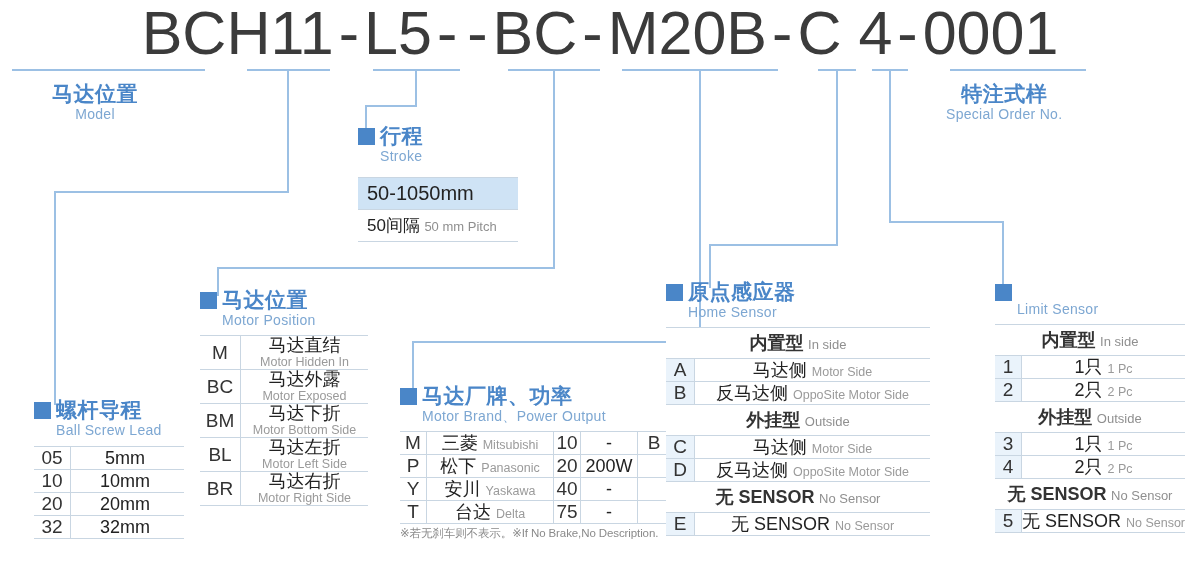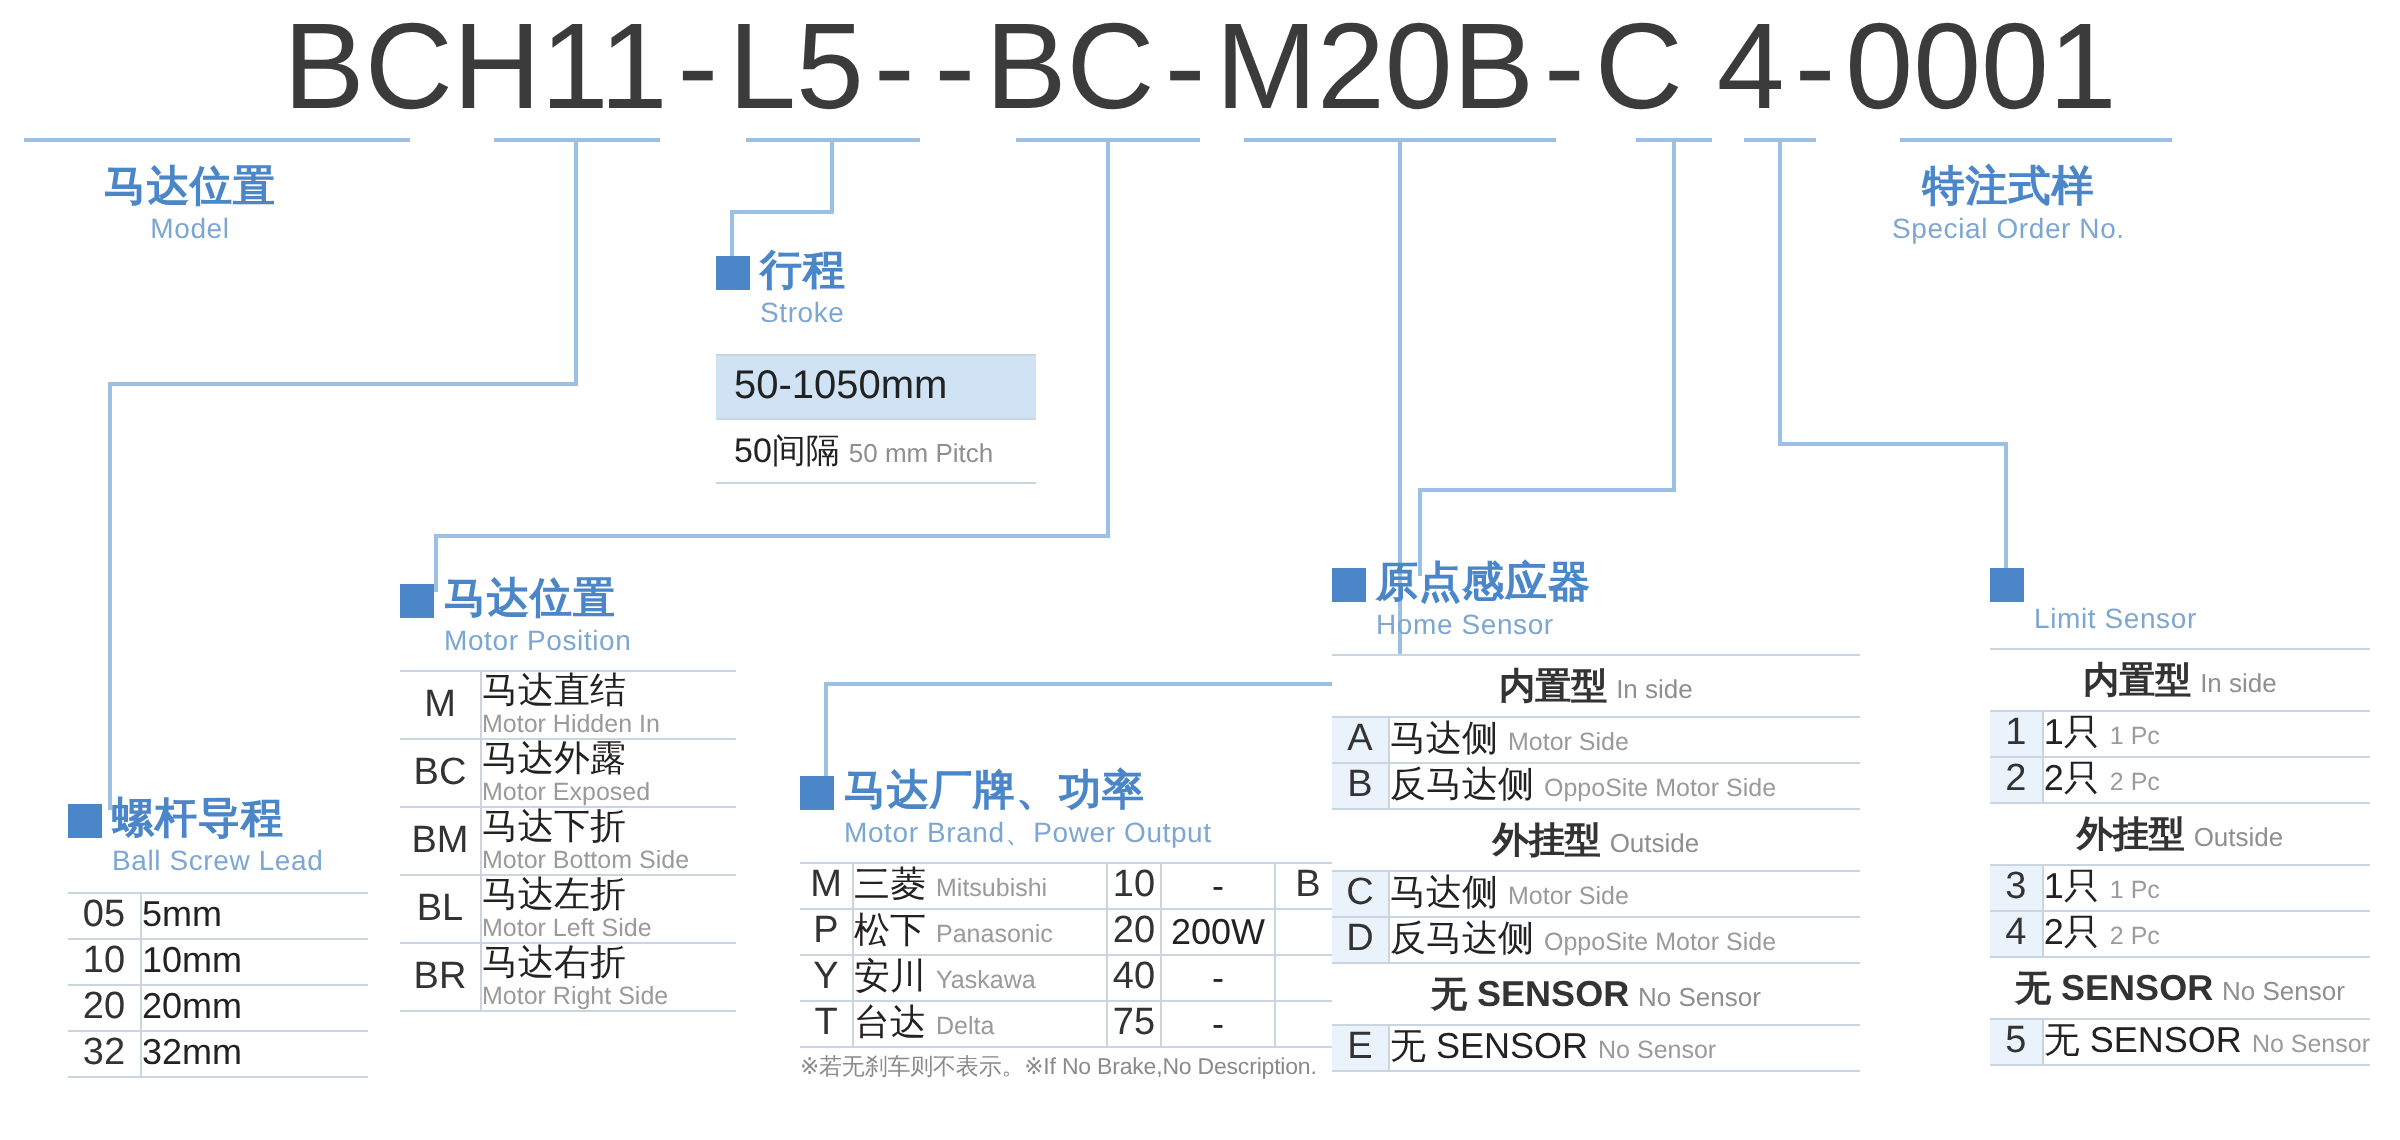--- a/index.html
+++ b/index.html
@@ -65,21 +65,21 @@
   .band .cn{font-size:18px;font-weight:700;color:#333;}
   .band .en{font-size:13px;color:#8f8f8f;font-weight:400;}
   .note{font-size:11.5px;color:#8a8a8a;margin-top:2px;letter-spacing:-.1px;}
 
   
   .two{padding:2px 0 3px 7px;line-height:1.05;}
   .two .cn{display:block;}
   .two .en{display:block;margin-top:1px;}
   .one{padding:3px 0 3px 8px;line-height:1.15;white-space:nowrap;}
   .one .cn{margin-right:5px;}
-  .lsep{border-left:1px solid #c9d6e2;}
+  .lsep{border-left:1px solid #c9d6e2;text-align:center;}
 
   
   .stroke-tbl{border-collapse:collapse;}
   .stroke-tbl td{border-bottom:1px solid #c9d6e2;padding:4px 9px;}
   .stroke-tbl tr:first-child td{border-top:1px solid #c9d6e2;background:#cfe3f5;}
   .s-main{font-size:20px;color:#222;}
   .s-cn{font-size:17px;color:#222;}
   .s-en{font-size:13px;color:#8f8f8f;}
 </style>
 </head>

